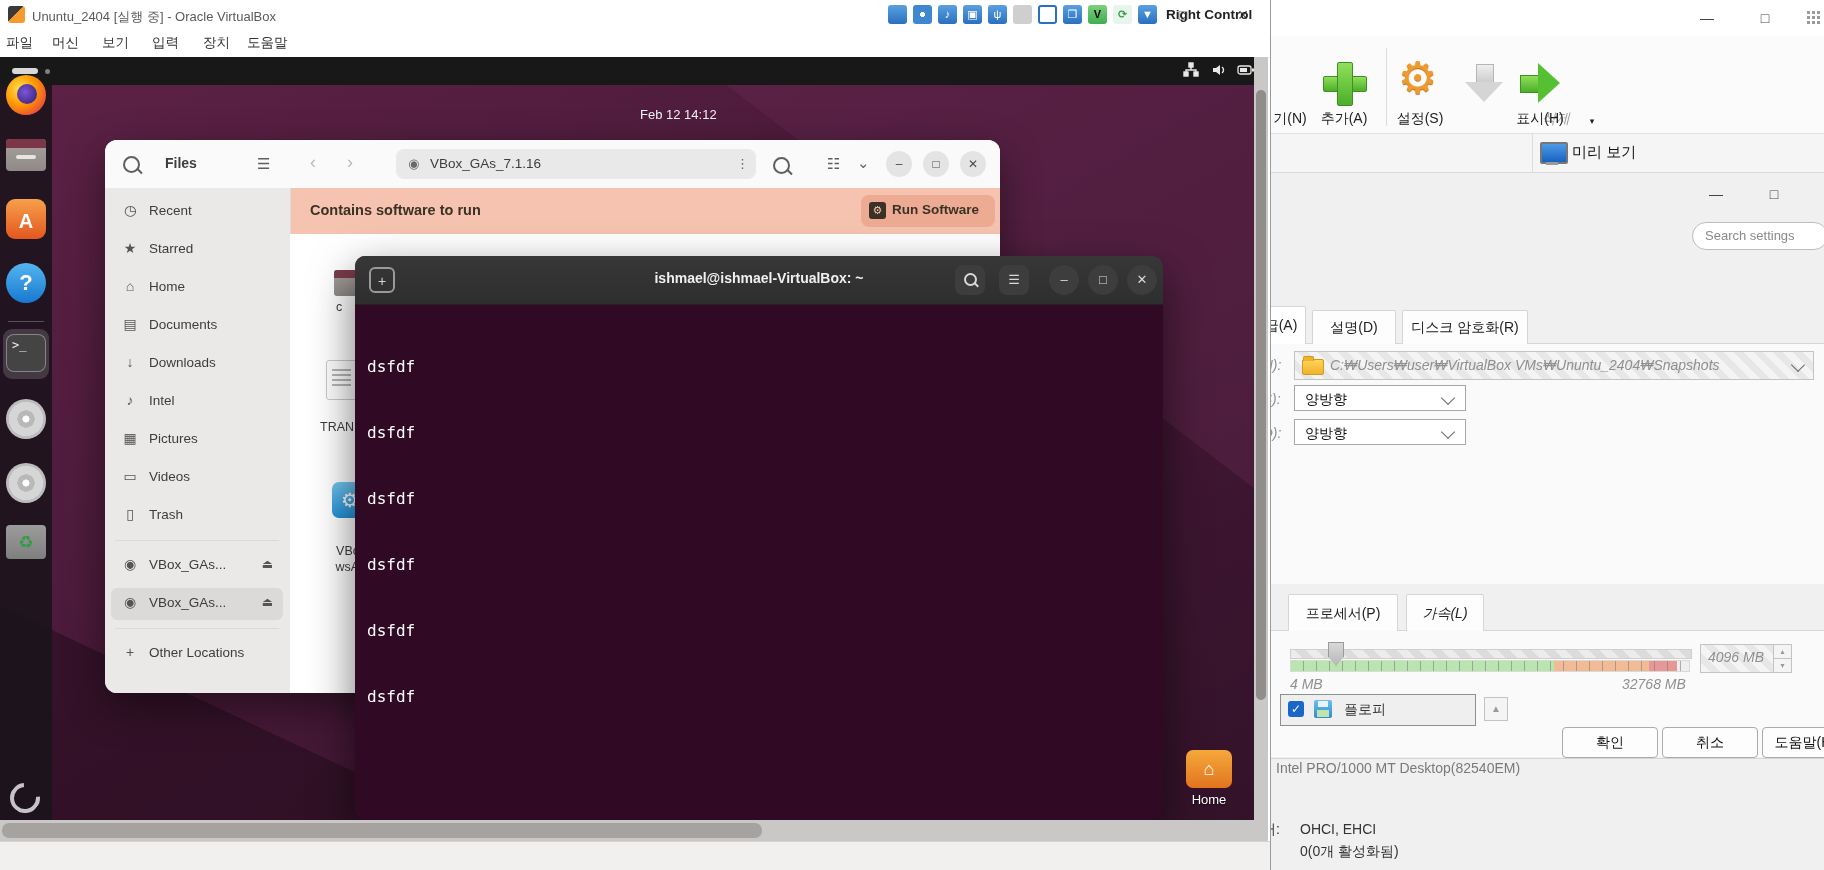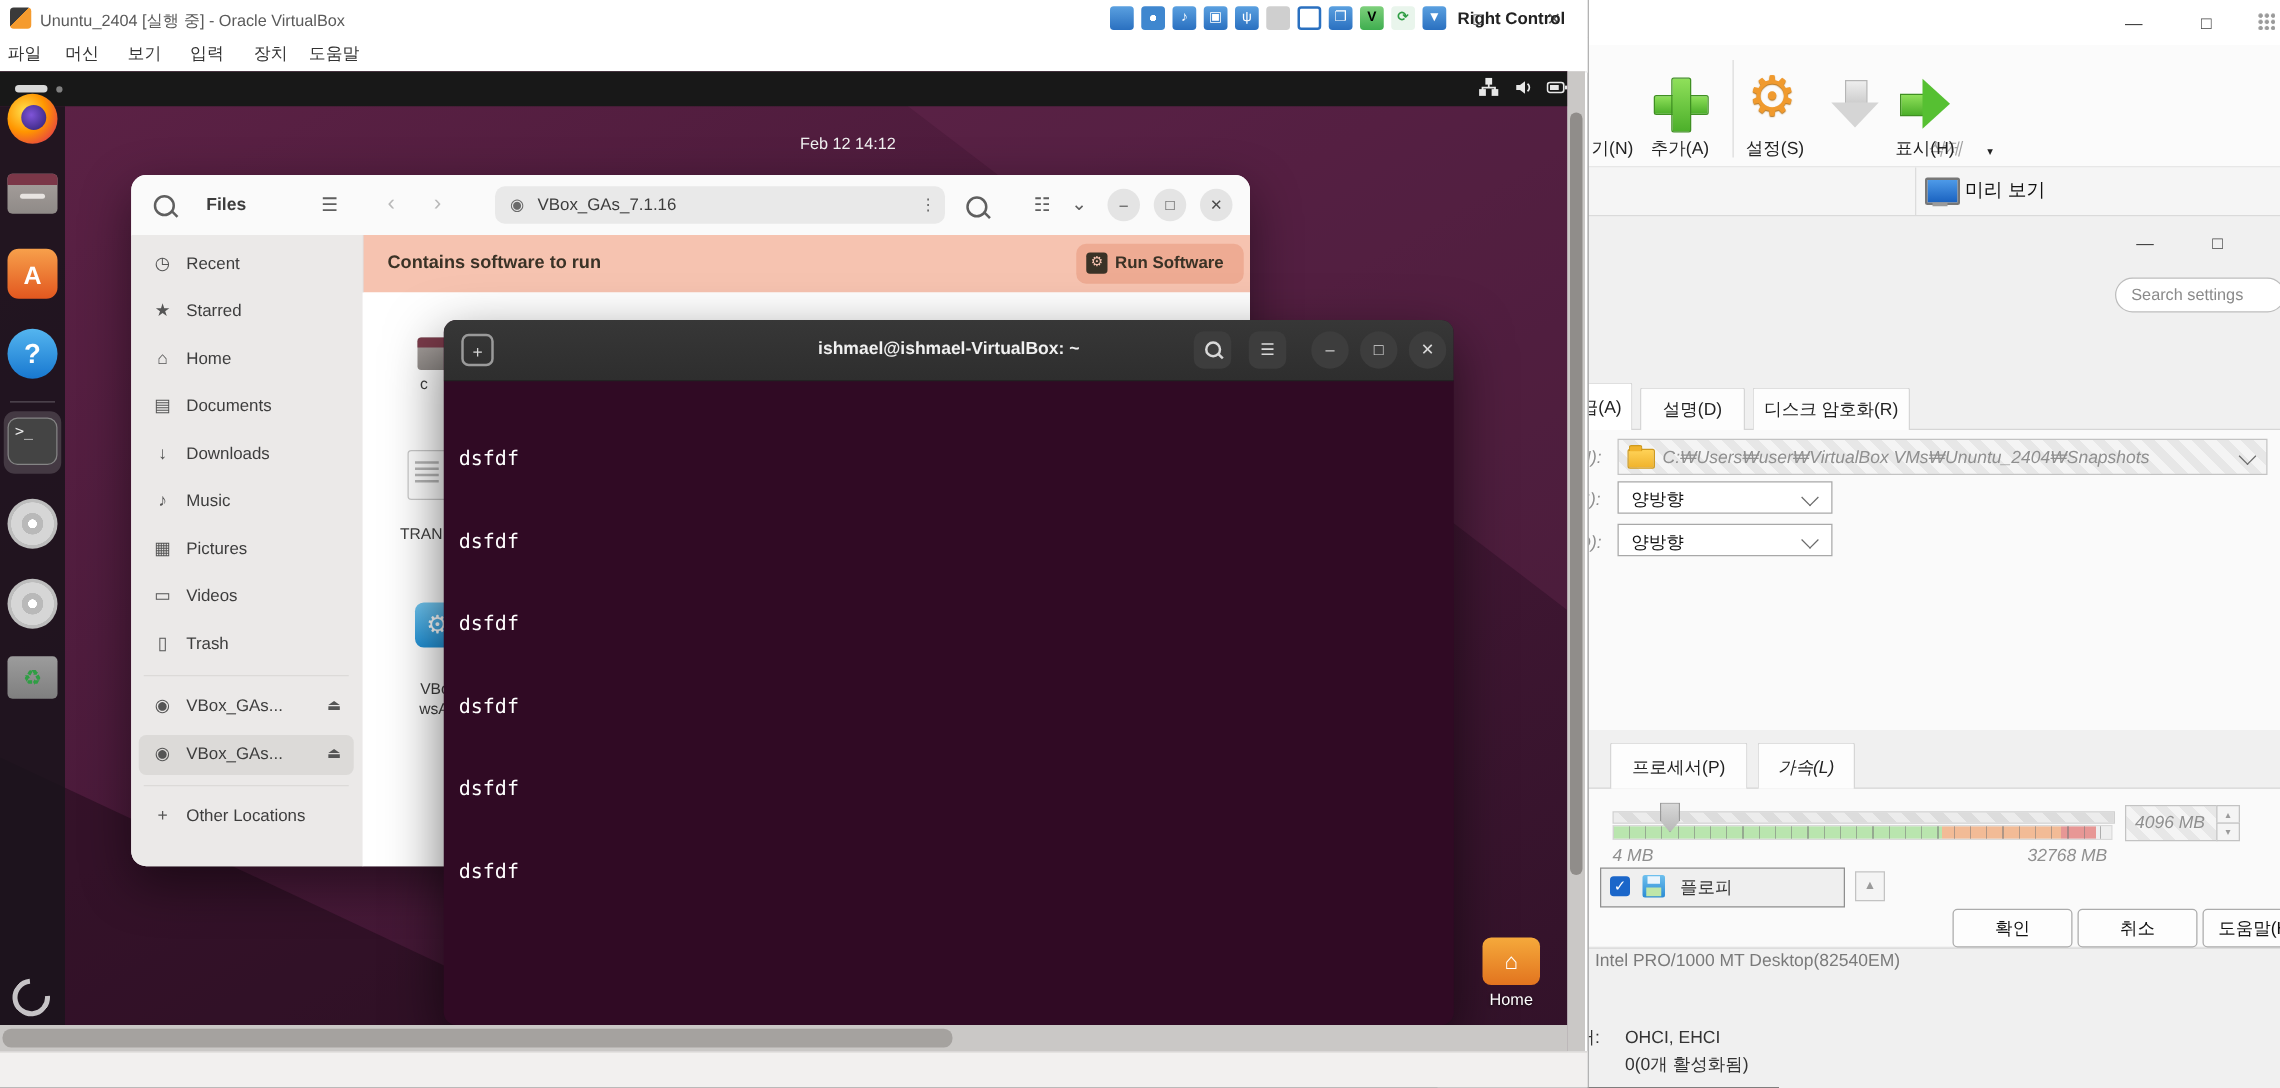--- a/index.html
+++ b/index.html
@@ -344,21 +344,21 @@
       <div class="s-item" style="top:122px;">
           <span class="s-ico">▤</span>
           <span class="s-lbl">Documents</span>
         </div>
       <div class="s-item" style="top:160px;">
           <span class="s-ico">↓</span>
           <span class="s-lbl">Downloads</span>
         </div>
       <div class="s-item" style="top:198px;">
           <span class="s-ico">♪</span>
-          <span class="s-lbl">Music</span>
+          <span class="s-lbl">Intel</span>
         </div>
       <div class="s-item" style="top:236px;">
           <span class="s-ico">▦</span>
           <span class="s-lbl">Pictures</span>
         </div>
       <div class="s-item" style="top:274px;">
           <span class="s-ico">▭</span>
           <span class="s-lbl">Videos</span>
         </div>
       <div class="s-item" style="top:312px;">

